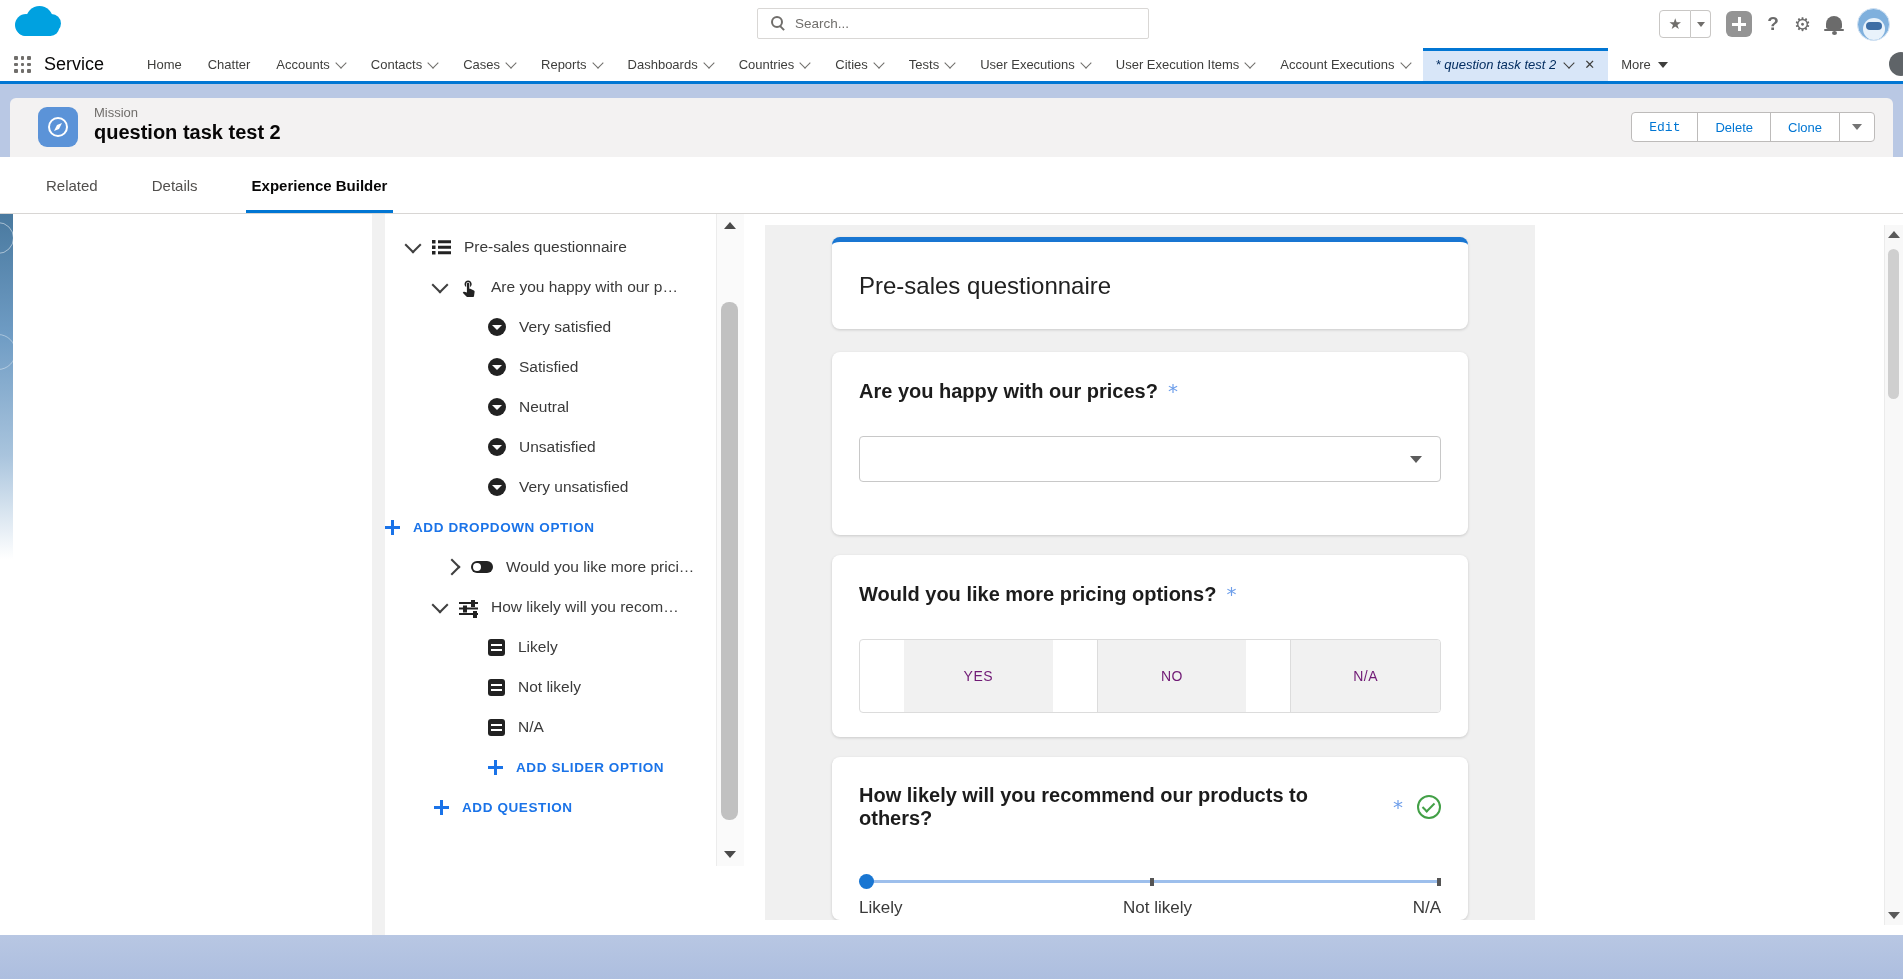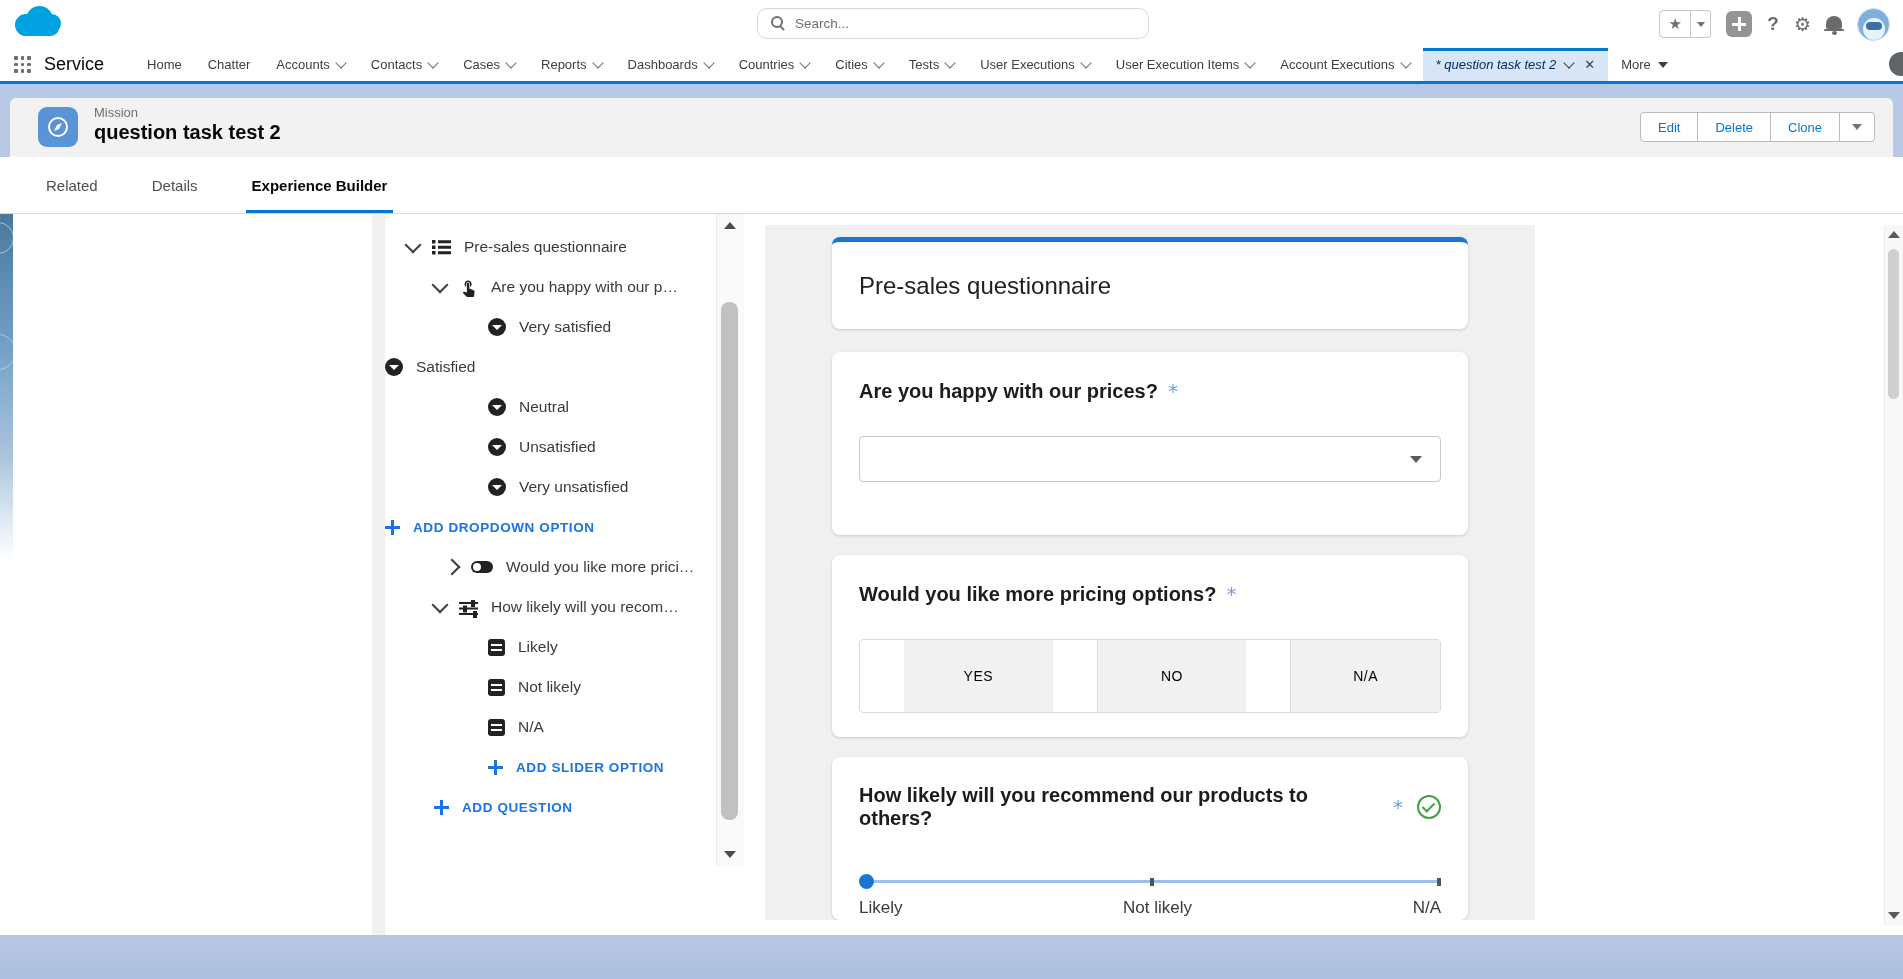--- a/index.html
+++ b/index.html
@@ -9,21 +9,21 @@
 
   
   .gheader{position:absolute;left:0;top:0;width:1903px;height:48px;background:#fff;}
   .cloud{position:absolute;left:14px;top:5px;width:48px;height:32px;}
   .cloud i{position:absolute;background:#00A1E0;border-radius:50%;}
   .cloud .c1{left:1px;top:9px;width:22px;height:22px;}
   .cloud .c2{left:12px;top:1px;width:27px;height:27px;}
   .cloud .c3{left:28px;top:9px;width:19px;height:19px;}
   .cloud .c4{left:3px;top:14px;width:42px;height:17px;border-radius:9px;}
   .searchbox{position:absolute;left:757px;top:8px;width:392px;height:31px;border:1px solid #d9d7d5;
-       border-radius:10px;display:flex;align-items:center;gap:9px;padding-left:13px;box-sizing:border-box;
+       border-radius:2px;display:flex;align-items:center;gap:9px;padding-left:13px;box-sizing:border-box;
        color:#706e6b;font-size:13.5px;background:#fff;}
   .sicon{position:relative;width:15px;height:15px;flex:0 0 auto;}
   .sicon::before{content:'';position:absolute;left:0;top:0;width:8px;height:8px;border:2px solid #706e6b;border-radius:50%;}
   .sicon::after{content:'';position:absolute;left:10px;top:9px;width:2px;height:6px;background:#706e6b;transform:rotate(-45deg);}
   .hicons{position:absolute;right:13px;top:9px;height:30px;display:flex;align-items:center;gap:15px;}
   .favgroup{display:flex;}
   .favstar{width:30px;height:26px;border:1px solid #c9c7c5;border-radius:4px 0 0 4px;display:flex;align-items:center;justify-content:center;color:#706e6b;font-size:15px;background:#fff;}
   .favcaret{width:19px;height:26px;border:1px solid #c9c7c5;border-left:none;border-radius:0 4px 4px 0;display:flex;align-items:center;justify-content:center;background:#fff;}
   .tri-dn{width:0;height:0;border-left:4px solid transparent;border-right:4px solid transparent;border-top:5px solid #706e6b;}
   .plusbox{width:26px;height:26px;background:#949494;border-radius:6px;position:relative;}
@@ -56,21 +56,21 @@
 
   
   .band{position:absolute;left:0;top:84px;width:1903px;height:73px;background:#b9c8e4;}
   .hcard{position:absolute;left:10px;right:10px;top:14px;height:59px;background:#f3f2f2;border-radius:6px 6px 0 0;}
   .micon{position:absolute;left:28px;top:9px;width:40px;height:40px;background:#5b93d8;border-radius:9px;display:flex;align-items:center;justify-content:center;}
   .hmeta{position:absolute;left:84px;top:7px;}
   .entity{font-size:13px;color:#706e6b;}
   .rtitle{font-size:20px;font-weight:700;color:#080707;margin-top:1px;}
   .actions{position:absolute;right:18px;top:14px;height:30px;display:flex;}
   .abtn{padding:0 17px;border:1px solid #bdbbba;background:#fff;color:#0176d3;font-size:13px;display:flex;align-items:center;margin-left:-1px;cursor:pointer;}
-  .abtn:first-child{border-radius:4px 0 0 4px;margin-left:0;}
+  .abtn:first-child{border-radius:4px 0 0 4px;margin-left:0;font-family:Liberation Mono, monospace;}
   .abtn.caretbtn{border-radius:0 4px 4px 0;padding:0 12px;}
   .abtn .tri-dn{border-top-color:#747474;border-left-width:5px;border-right-width:5px;border-top-width:6px;}
 
   
   .tabsband{position:absolute;left:0;top:157px;width:1903px;height:57px;background:#fff;border-bottom:1px solid #d8d6d4;
             box-sizing:border-box;display:flex;align-items:stretch;padding-left:40px;gap:42px;font-size:15px;color:#514f4d;}
   .rtab{display:flex;align-items:center;padding:0 6px;cursor:pointer;}
   .rtab.active{font-weight:700;color:#080707;box-shadow:inset 0 -3px 0 #0176d3;}
 
   
@@ -116,21 +116,21 @@
   .card.c1{top:12px;height:92px;border-top:5px solid #1976d2;display:flex;align-items:center;padding-left:27px;}
   .sectitle{font-size:24px;color:#212121;}
   .card.c2{top:127px;height:183px;padding:27px;}
   .card.c3{top:330px;height:182px;padding:27px;}
   .card.c4{top:532px;height:163px;padding:27px 27px;}
   .qtitle{font-size:20px;font-weight:700;color:#1c1c1c;display:flex;align-items:center;gap:10px;}
   .req{color:#6d9eea;font-weight:400;font-size:20px;}
   .selectbox{margin-top:33px;height:44px;border:1px solid #c8c8c8;border-radius:4px;position:relative;background:#fff;cursor:pointer;}
   .selcaret{position:absolute;right:18px;top:19px;width:0;height:0;border-left:6px solid transparent;border-right:6px solid transparent;border-top:7px solid #5c5c5c;}
   .btngroup{margin-top:33px;height:72px;display:flex;border:1px solid #dcdcdc;border-radius:4px;overflow:hidden;}
-  .bcell{flex:1;background:#f1f1f1;display:flex;align-items:center;justify-content:center;font-size:14px;color:#000000;letter-spacing:.5px;cursor:pointer;margin-left:44px;}
+  .bcell{flex:1;background:#f1f1f1;display:flex;align-items:center;justify-content:center;font-size:14px;color:#701a75;letter-spacing:.5px;cursor:pointer;margin-left:44px;}
   .bcell + .bcell{border-left:1px solid #dcdcdc;}
   .gcheck{width:20px;height:20px;border:2px solid #43a047;border-radius:50%;position:relative;flex:0 0 auto;margin-left:4px;}
   .gcheck::after{content:'';position:absolute;left:6px;top:2.5px;width:5px;height:10px;border:solid #43a047;border-width:0 2.5px 2.5px 0;transform:rotate(45deg);}
   .slider{margin-top:44px;position:relative;height:15px;}
   .strack{position:absolute;left:0;right:0;top:6px;height:3px;background:#9dbfec;border-radius:2px;}
   .sthumb{position:absolute;left:0;top:0;width:15px;height:15px;background:#1976d2;border-radius:50%;cursor:pointer;}
   .stick{position:absolute;top:4px;width:4px;height:8px;background:#555;}
   .stick.mid{left:50%;}
   .stick.end{right:0;}
   .slabels{display:flex;justify-content:space-between;margin-top:9px;font-size:17px;color:#3a3a3a;}
@@ -301,21 +301,21 @@
       <span class="cv down"></span>
       <svg width="19" height="19" viewBox="0 0 24 24">
           <path fill="#222" d="M9 11.24V7.5a2.5 2.5 0 0 1 5 0v3.74c1.21-.81 2-2.18 2-3.74C16 5.01 13.99 3 11.5 3S7 5.01 7 7.5c0 1.56.79 2.93 2 3.74zm9.84 4.63l-4.54-2.26c-.17-.07-.35-.11-.54-.11H13v-6c0-.83-.67-1.5-1.5-1.5S10 6.67 10 7.5v10.74l-3.43-.72c-.08-.01-.15-.03-.24-.03-.31 0-.59.13-.79.33l-.79.8 4.94 4.94c.27.27.65.44 1.06.44h6.79c.75 0 1.33-.55 1.44-1.28l.75-5.27c.01-.07.02-.14.02-.2 0-.62-.38-1.16-.91-1.38z"></path>
         </svg>
       <span class="tlabel">Are you happy with our p…</span>
     </div>
     <div class="trow" style="padding-left:103px">
       <span class="ddopt"></span>
       <span class="tlabel">Very satisfied</span>
     </div>
-    <div class="trow" style="">
+    <div class="trow" style="padding-left:103px">
       <span class="ddopt"></span>
       <span class="tlabel">Satisfied</span>
     </div>
     <div class="trow" style="padding-left:103px">
       <span class="ddopt"></span>
       <span class="tlabel">Neutral</span>
     </div>
     <div class="trow" style="padding-left:103px">
       <span class="ddopt"></span>
       <span class="tlabel">Unsatisfied</span>

